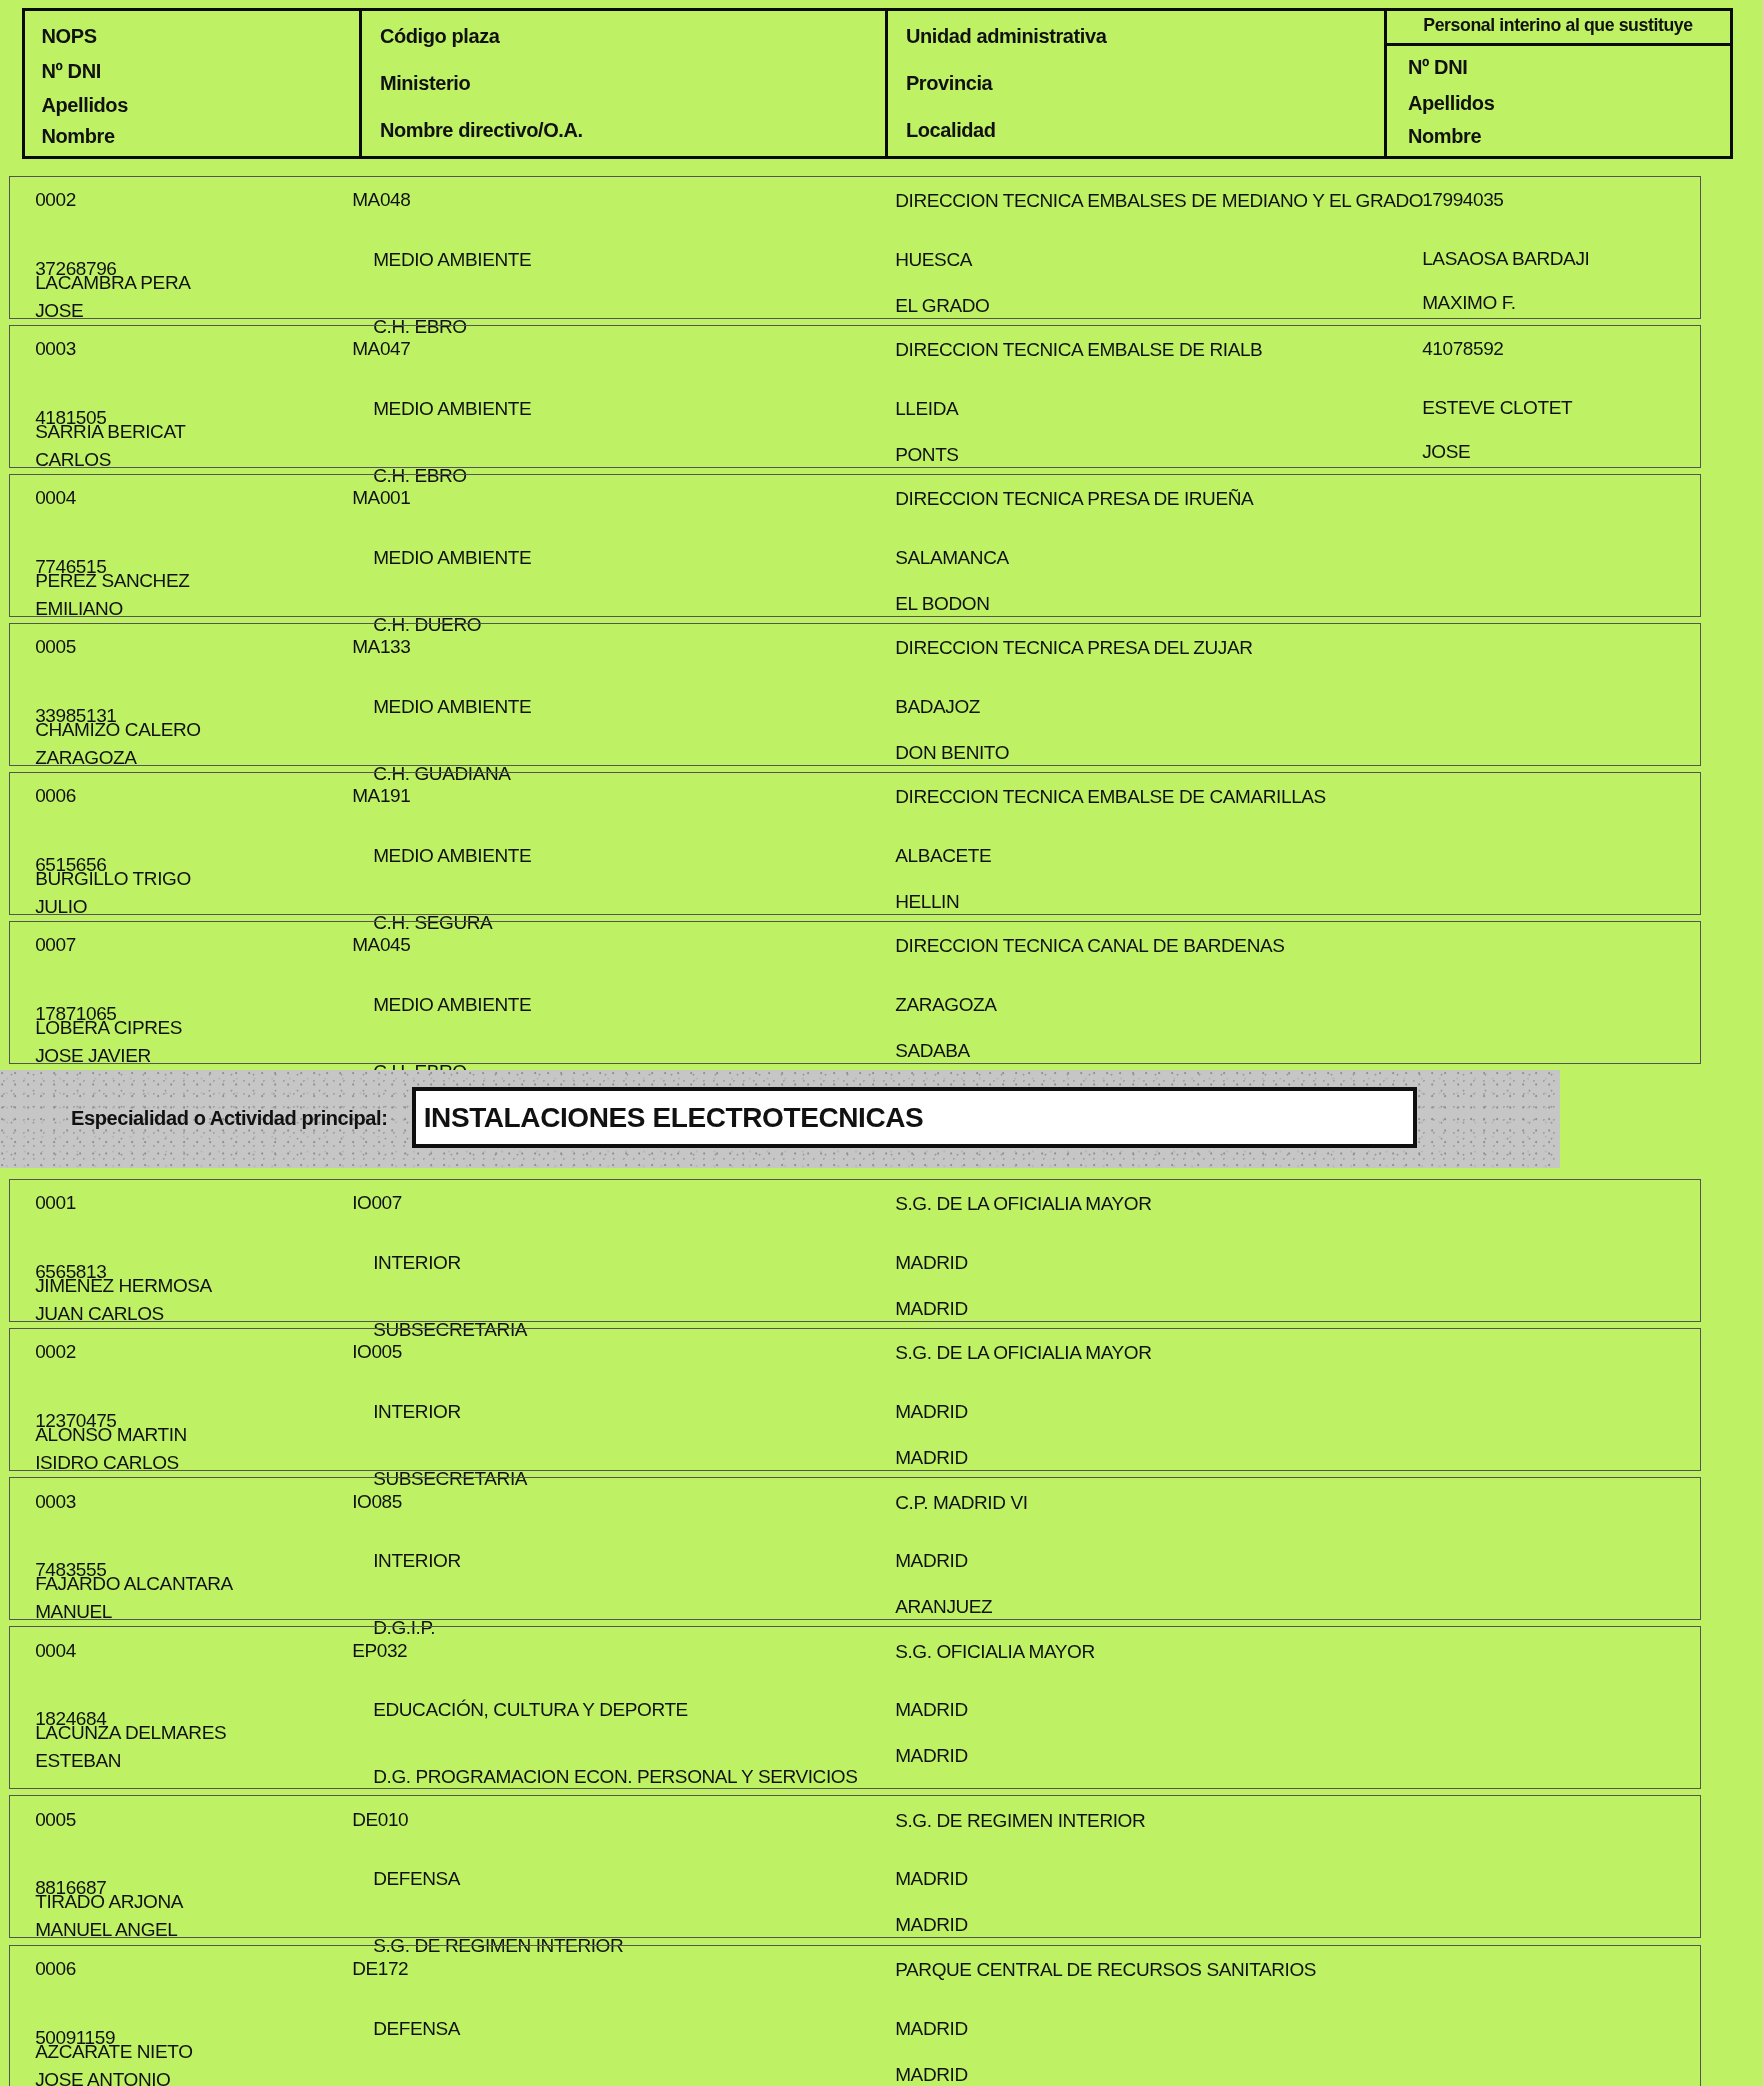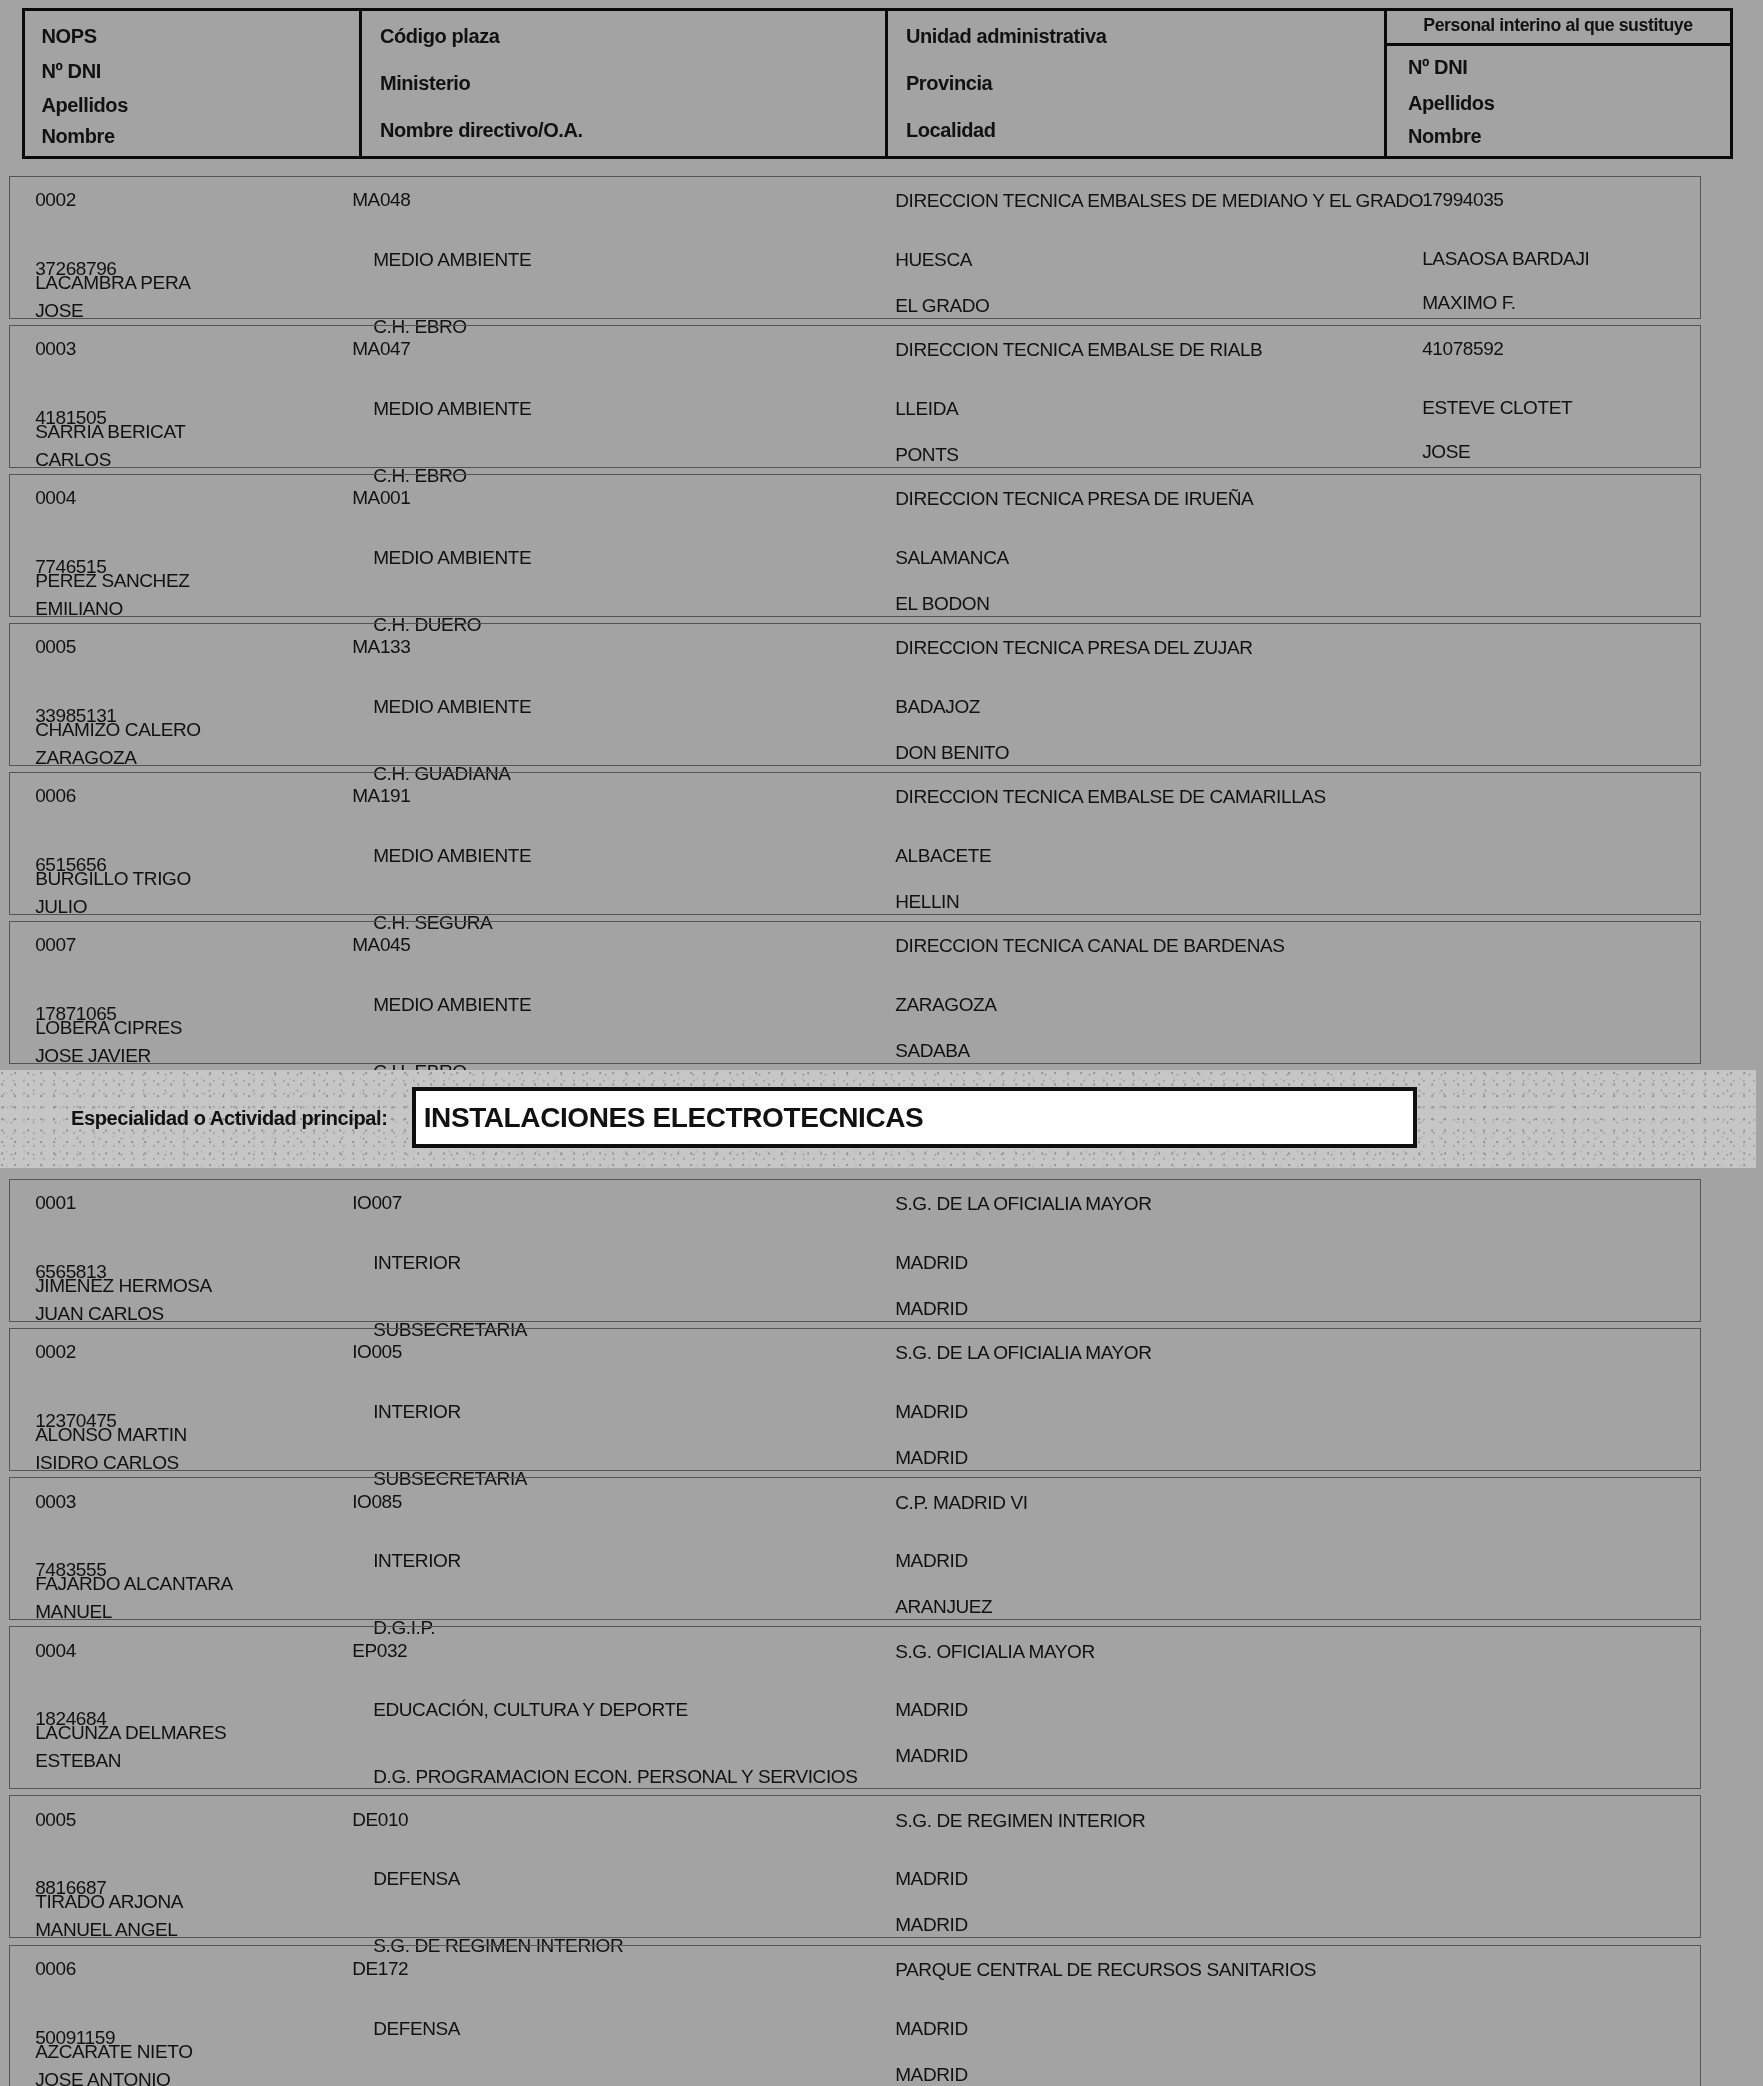--- a/index.html
+++ b/index.html
@@ -1,19 +1,19 @@
 <!DOCTYPE html>
 <html style="font-size:12.3px"><head>
 <meta charset="utf-8">
 <style>
   html,body{margin:0;padding:0;background:#e8e8e8;}
   .page{
     position:relative;
     width:1764px;height:2087px;
-    background:#a3a3a3;
+    background:#bef264;
     overflow:hidden;
     font-family:"Liberation Sans",sans-serif;
     color:#111;
   }
   
   .hdr{
     position:relative;
     margin:7.7px 0 17px 21.5px;
     width:1711px;height:151px;
     border:3.8px solid #0a0a0a;
@@ -55,21 +55,21 @@
   .pro {left:885px;top:72px}
   .loc {left:885px;top:118px}
   .idni{left:1412px;top:12.3px}
   .iape{left:1412px;top:71px}
   .inom{left:1412px;top:115px}
 
   
   .banner{
     position:relative;
     margin:4.6px 0 10.8px 0;
-    width:1756px;height:98px;
+    width:1560px;height:98px;
     background-color:#c6c6c6;
     background-image:
       radial-gradient(circle at 2.3px 3.1px, #8f8f8f 0.9px, transparent 1.3px),
       radial-gradient(circle at 7px 8.4px, #b3b3b3 0.8px, transparent 1.2px),
       radial-gradient(circle at 11.5px 4.6px, #9b9b9b 0.8px, transparent 1.2px),
       radial-gradient(circle at 3.8px 10.8px, #a5a5a5 0.8px, transparent 1.1px);
     background-size:13px 11.5px, 17.7px 14.6px, 22px 16px, 10px 13px;
     text-align:center;
   }
   .banner-label{

